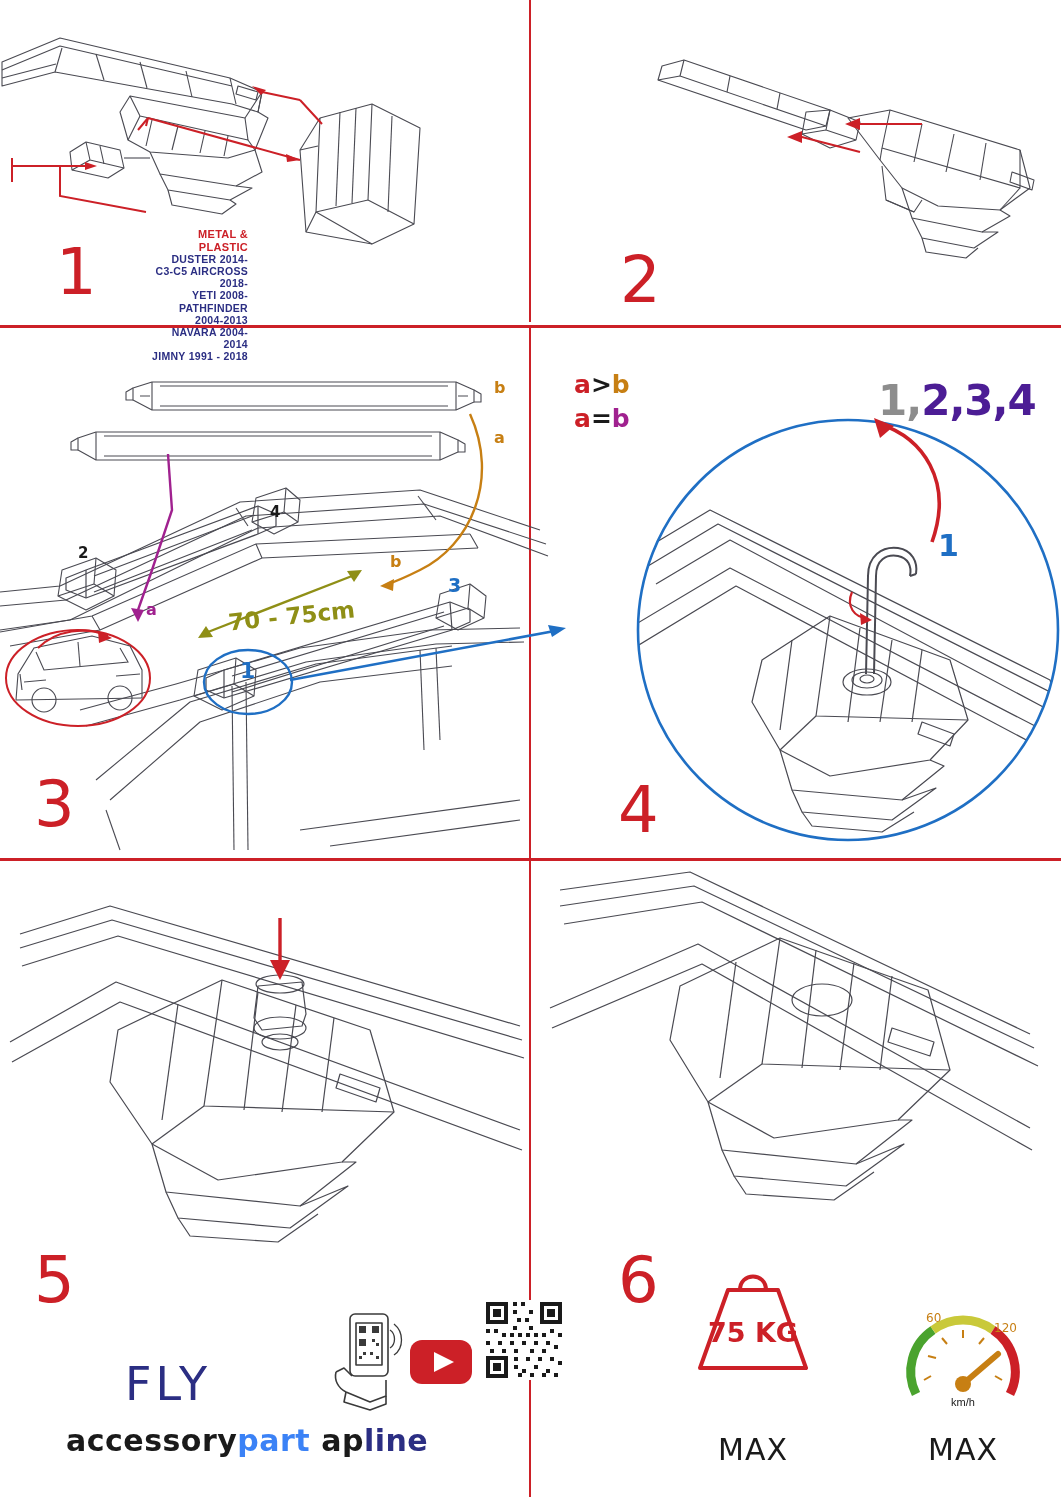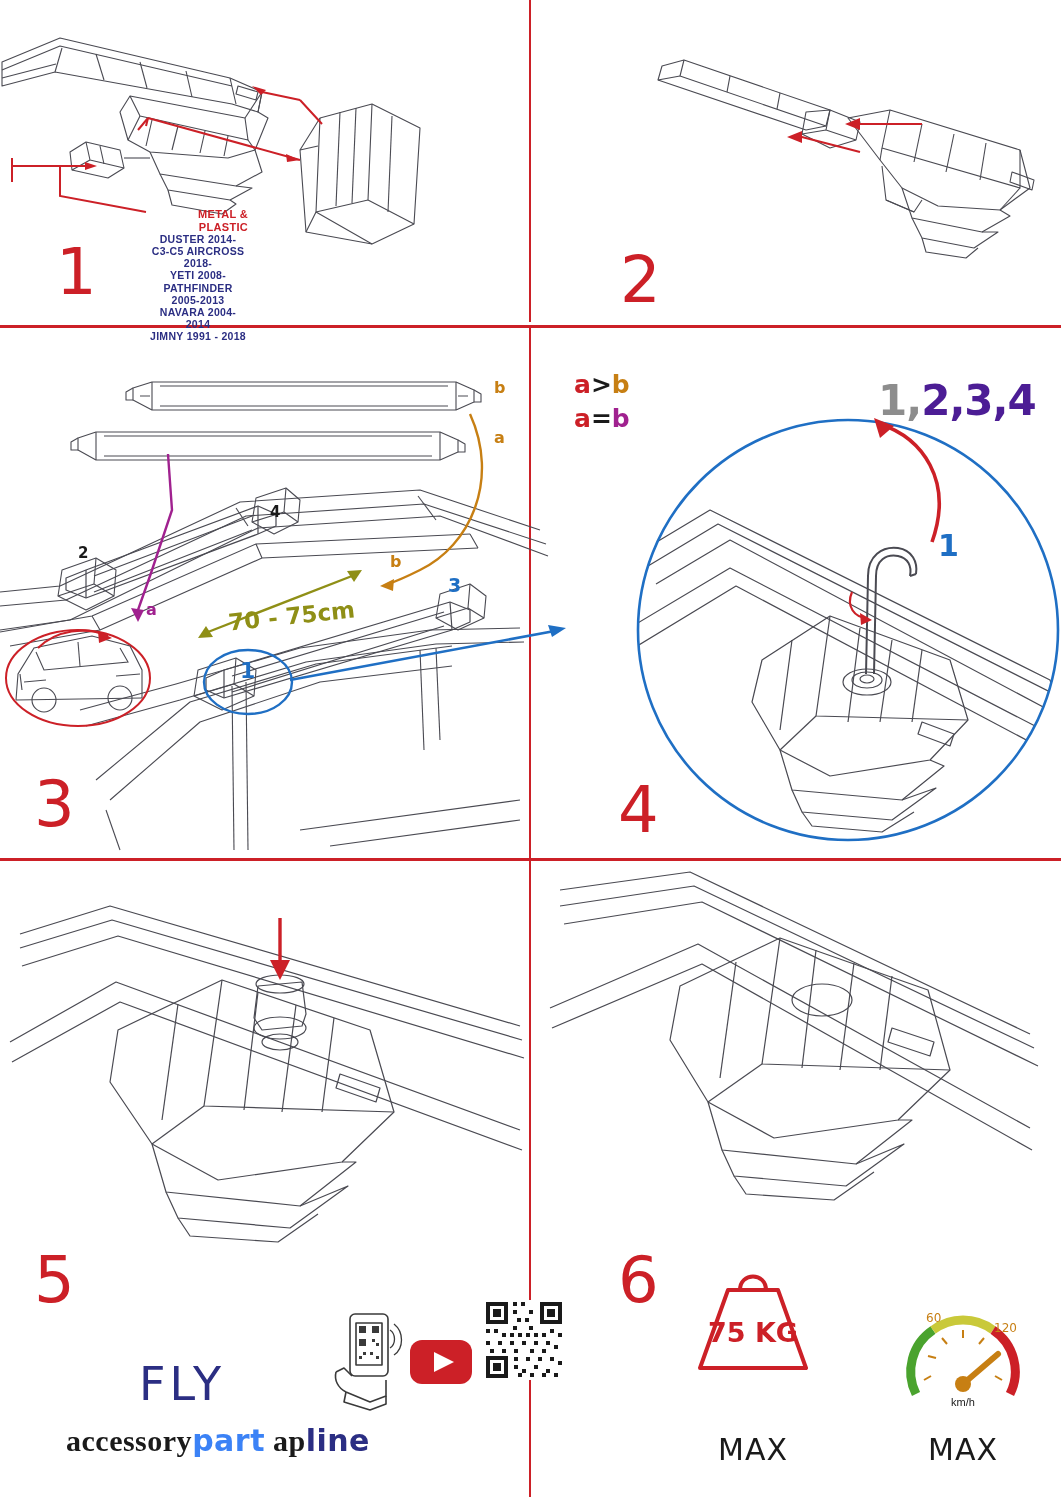--- a/index.html
+++ b/index.html
@@ -15,24 +15,24 @@
     position:absolute;font-family:"DejaVu Sans", sans-serif;
     color:#cc2027;font-weight:400;line-height:1;
   }
   .panel{position:absolute;}
   svg{display:block;overflow:visible;}
 
   
   .compat{
     position:absolute;text-align:right;line-height:1.15;
     font-family:"Liberation Sans", sans-serif;font-weight:bold;
-    font-size:10.5px;letter-spacing:.3px;
+    font-size:10.5px;letter-spacing:.3px;margin-top:20px;
   }
   .compat .hdr{color:#cc2027;font-size:11px;}
-  .compat .row{color:#2b2e83;text-align:center;}
+  .compat .row{color:#2b2e83;}
   .ab-note{
     position:absolute;font-family:"DejaVu Sans", sans-serif;
     font-weight:bold;font-size:25px;line-height:1.35;
   }
   .ab-a{color:#cc2027;}
   .ab-gt{color:#1a1a1a;}
   .ab-b{color:#c77f13;}
   .ab-b2{color:#a0218f;}
   .seq{
     position:absolute;font-family:"DejaVu Sans", sans-serif;
@@ -52,21 +52,21 @@
 
   
   .brand-fly{
     position:absolute;color:#2b2e83;font-family:"DejaVu Sans", sans-serif;
     font-weight:400;font-size:46px;letter-spacing:4px;
   }
   .brand-line{
     position:absolute;font-family:"DejaVu Sans", sans-serif;
     font-weight:bold;font-size:30px;letter-spacing:.5px;
   }
-  .bl-dark{color:#1a1a1a;font-family:Liberation Serif, serif;}
+  .bl-dark{color:#1a1a1a;}
   .bl-red{color:#3b82f6;}
   .bl-blue{color:#2b2e83;}
 
   .maxlabel{
     position:absolute;font-family:"DejaVu Sans", sans-serif;
     font-weight:400;font-size:30px;color:#1a1a1a;letter-spacing:1px;
   }
   .kgtext{
     font-family:"DejaVu Sans", sans-serif;font-weight:bold;font-size:27px;fill:#cc2027;
   }
@@ -145,21 +145,21 @@
         <path d="M85 162 l12 4 l-12 4 z"></path>
       </g>
     </svg>
   </div>
 
   <div class="compat" style="left:148px;top:208px;width:100px;">
     <div class="hdr">METAL &amp; PLASTIC</div>
     <div class="row">DUSTER 2014-</div>
     <div class="row">C3-C5 AIRCROSS 2018-</div>
     <div class="row">YETI 2008-</div>
-    <div class="row">PATHFINDER 2005-2013</div>
+    <div class="row">PATHFINDER 2004-2013</div>
     <div class="row">NAVARA 2004-2014</div>
     <div class="row">JIMNY 1991 - 2018</div>
   </div>
   <div class="step-num" style="left:56px;top:240px;font-size:64px">1</div>
 
   <div class="panel" style="left:530px;top:0;width:531px;height:322px">
     <svg width="531" height="322" viewBox="0 0 531 322">
       <g fill="none" stroke="#4a4a52" stroke-width="1.1" stroke-linejoin="round">
 
         <path d="M132 66 L154 60 L300 110 L296 126 L276 130 L128 80 Z"></path>
@@ -411,21 +411,21 @@
         <path d="M340 212 L380 226 L376 240 L336 226 Z"></path>
       </g>
 
       <path d="M280 56 L280 104" stroke="#cc2027" stroke-width="3.4" fill="none"></path>
       <path d="M280 118 l-10 -20 l20 0 z" fill="#cc2027"></path>
     </svg>
   </div>
 
   <div class="step-num" style="left:34px;top:1248px;font-size:64px">5</div>
 
-  <div class="brand-fly" style="left:139px;top:1357px">FLY</div>
+  <div class="brand-fly" style="left:125px;top:1357px">FLY</div>
   <div class="brand-line" style="left:66px;top:1423px">
     <span class="bl-dark">accessory</span><span class="bl-red">part</span><span class="bl-dark">&nbsp;</span><span class="bl-dark">ap</span><span class="bl-blue">line</span>
   </div>
 
   <div class="panel" style="left:330px;top:1310px;width:70px;height:100px">
     <svg width="70" height="100" viewBox="0 0 70 100">
       <g fill="none" stroke="#3a3a3a" stroke-width="1.6" stroke-linejoin="round">
         <rect x="20" y="4" width="38" height="62" rx="5"></rect>
         <rect x="26" y="13" width="26" height="42"></rect>
         <path d="M6 62 C4 70 8 78 16 82 L40 92 L56 86 L56 70"></path>

